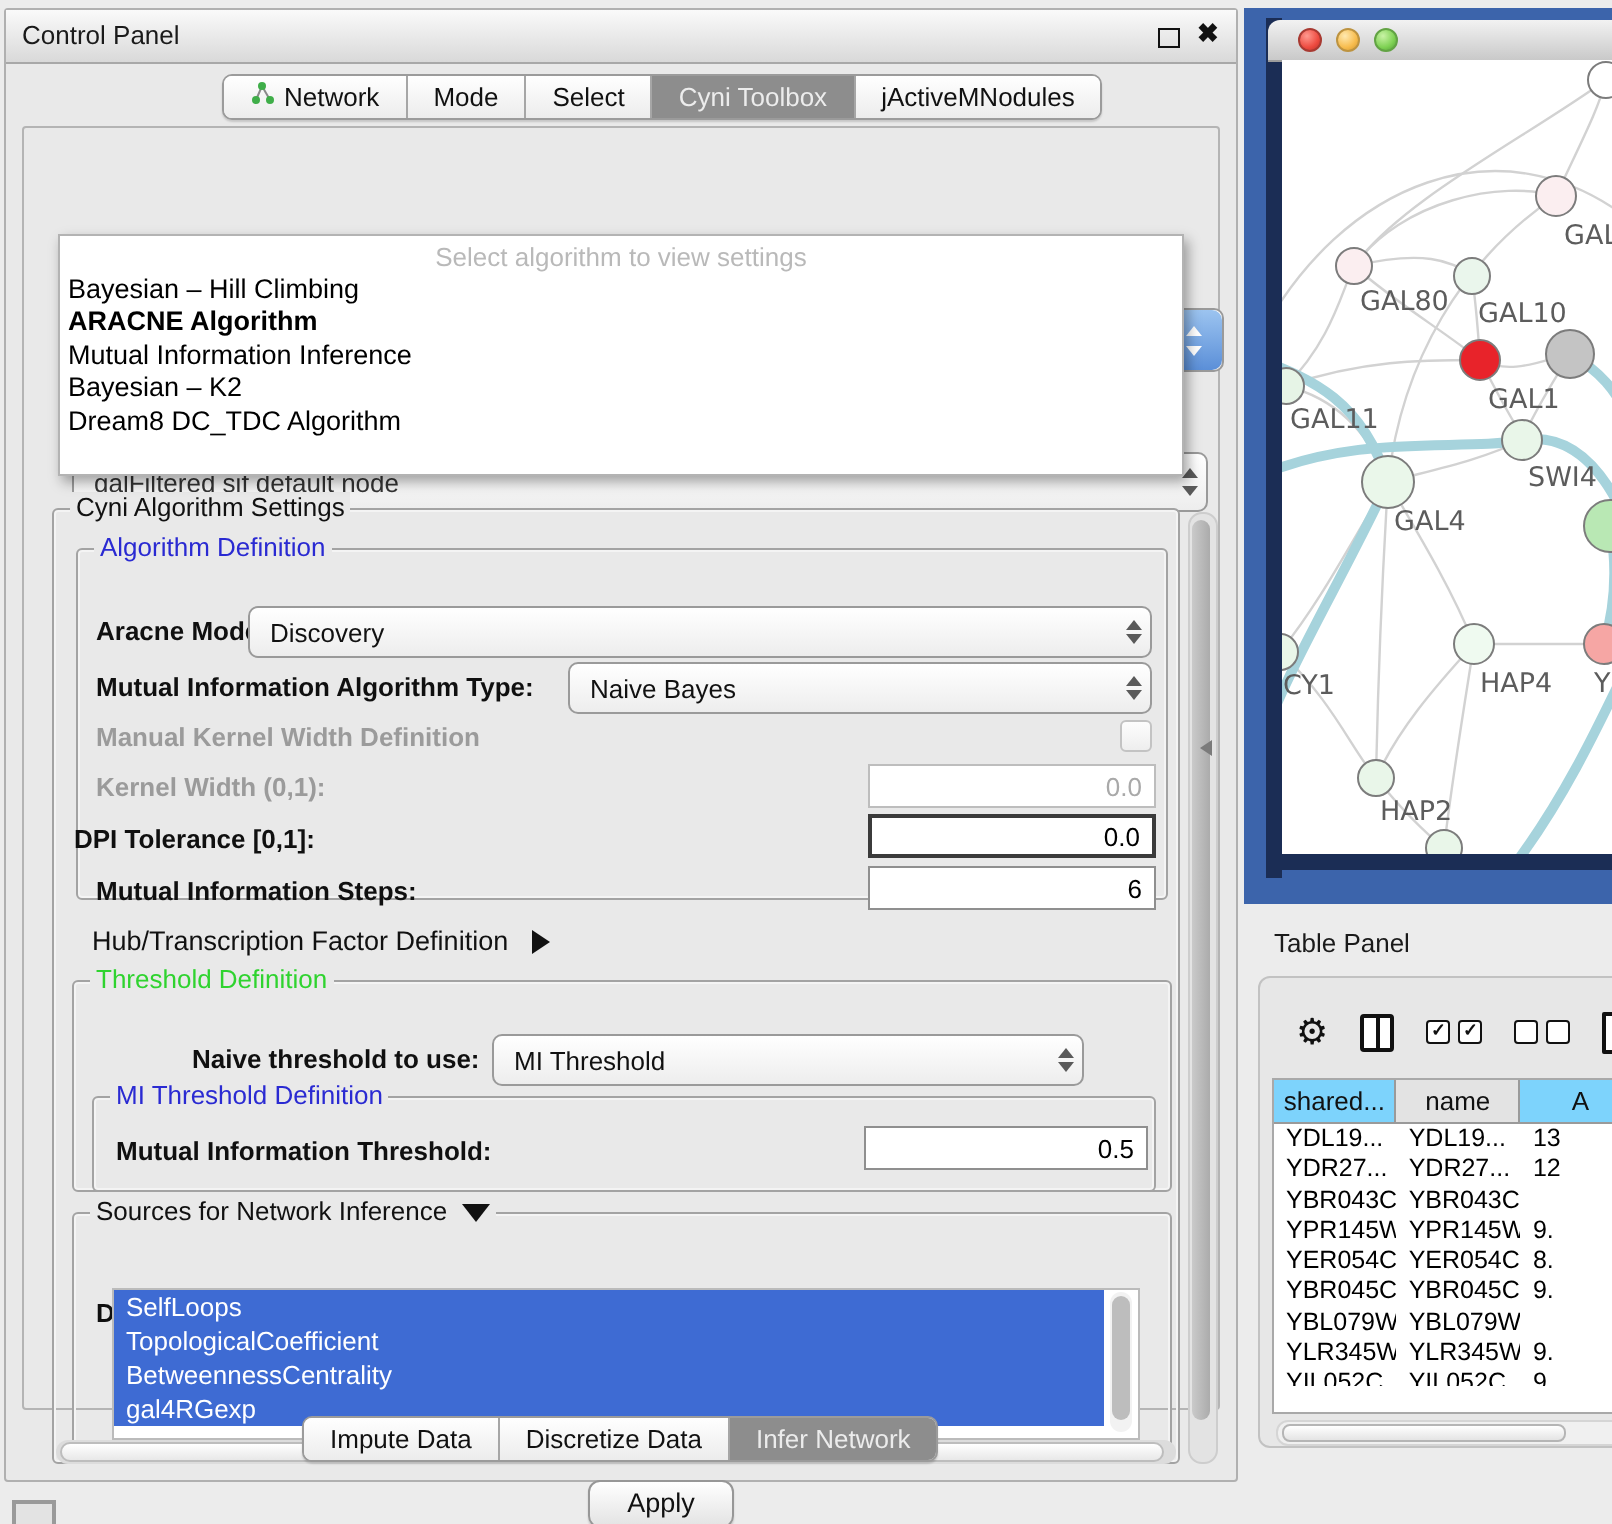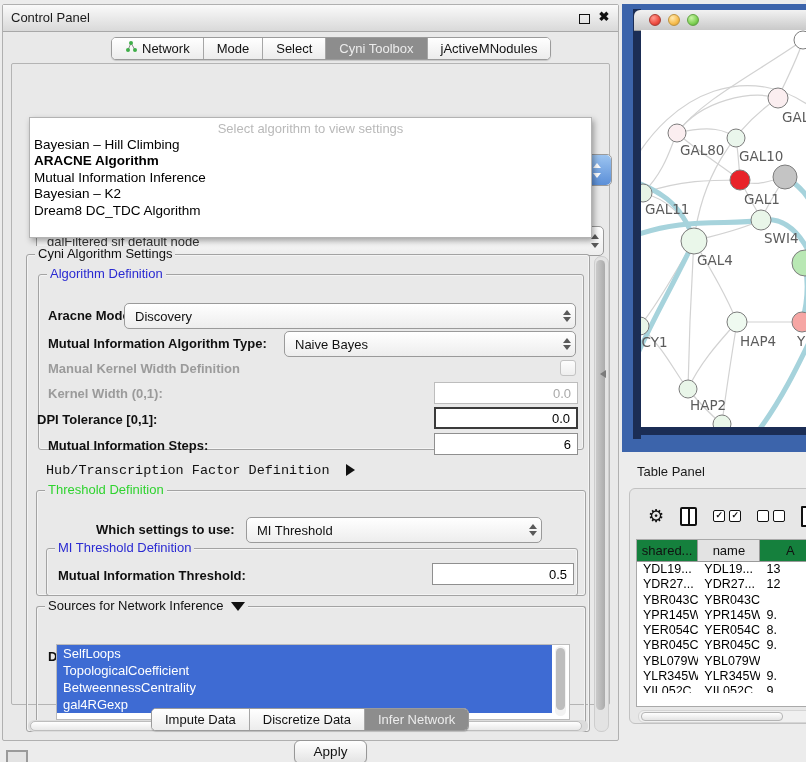--- a/index.html
+++ b/index.html
@@ -136,21 +136,21 @@
   #split-icon:after{content:"";position:absolute;left:6px;top:0;width:2px;height:15px;background:#111;}
   .cb-pair{display:flex;gap:4px;}
   .mini-cb{width:10px;height:10px;border:1.5px solid #111;border-radius:2px;background:#fff;
     font-size:9px;line-height:9px;text-align:center;color:#111;font-weight:bold;}
   #page-icon{width:13px;height:17px;border:2px solid #111;border-radius:1px;background:#fff;}
   #tp-table{left:6px;top:50px;width:184px;height:166px;background:#ffffff;border:1px solid #a9a9a9;
     border-right:none;overflow:hidden;}
   #tp-header{display:flex;height:21px;border-bottom:1px solid #9a9a9a;}
   .th{box-sizing:border-box;border-right:1px solid #9a9a9a;font-size:13px;
     display:flex;align-items:center;justify-content:center;background:#e3e3e3;}
-  .th.sel{background:#15803d;}
+  .th.sel{background:#7dd3fc;}
   #tp-body{height:131px;overflow:hidden;}
   .tr{display:flex;height:15.3px;}
   .td{box-sizing:border-box;padding-left:6px;font-size:12.5px;line-height:15.3px;
     white-space:nowrap;overflow:hidden;color:#000;}
   #tp-hscroll{left:8px;top:221px;width:178px;height:11px;background:#f0f0f0;border-radius:6px;border:1px solid #d5d5d5;}
   #tp-hscroll .thumb{position:absolute;left:2px;top:1px;width:140px;height:7px;
     background:linear-gradient(#ffffff,#e4e4e4);border:1px solid #b5b5b5;border-radius:4px;}
 
   svg text{font-family:"DejaVu Sans",sans-serif;}
 </style>
@@ -238,29 +238,29 @@
 
       <div class="abs flabel disabled" style="left:36px;top:322px;">Kernel Width (0,1):</div>
       <input class="abs field gray" style="left: 422px; top: 318px; width: 144px;" readonly="" value="0.0">
 
       <div class="abs flabel" style="left:25px;top:348px;">DPI Tolerance [0,1]:</div>
       <input class="abs field dark" style="left: 422px; top: 343px; width: 144px;" readonly="" value="0.0">
 
       <div class="abs flabel" style="left:36px;top:374px;">Mutual Information Steps:</div>
       <input class="abs field mid" style="left: 422px; top: 369px; width: 144px;" readonly="" value="6">
 
-      <div class="abs" style="left:34px;top:399px;font-size:13.5px;font-family:Liberation Mono, monospace;">
+      <div class="abs" style="left:34px;top:399px;font-size:13.5px;">
         <span>Hub/Transcription Factor Definition</span>
         <span class="tri-right" style="margin-left:8px;"></span>
       </div>
 
       <div id="threshold-box" class="abs groupbox">
         <div class="legend green">Threshold Definition</div>
       </div>
-      <div class="abs flabel" style="left:84px;top:458px;">Which settings to use:</div>
+      <div class="abs flabel" style="left:84px;top:458px;">Naive threshold to use:</div>
       <div class="abs combo" style="left:234px;top:453px;width:294px;height:24px;">
         <div class="val">MI Threshold</div>
         <div class="stepper">
             <span class="arrow-up"></span>
             <span class="arrow-down"></span>
           </div>
       </div>
 
       <div id="mithresh-box" class="abs groupbox">
         <div class="legend blue">MI Threshold Definition</div>

